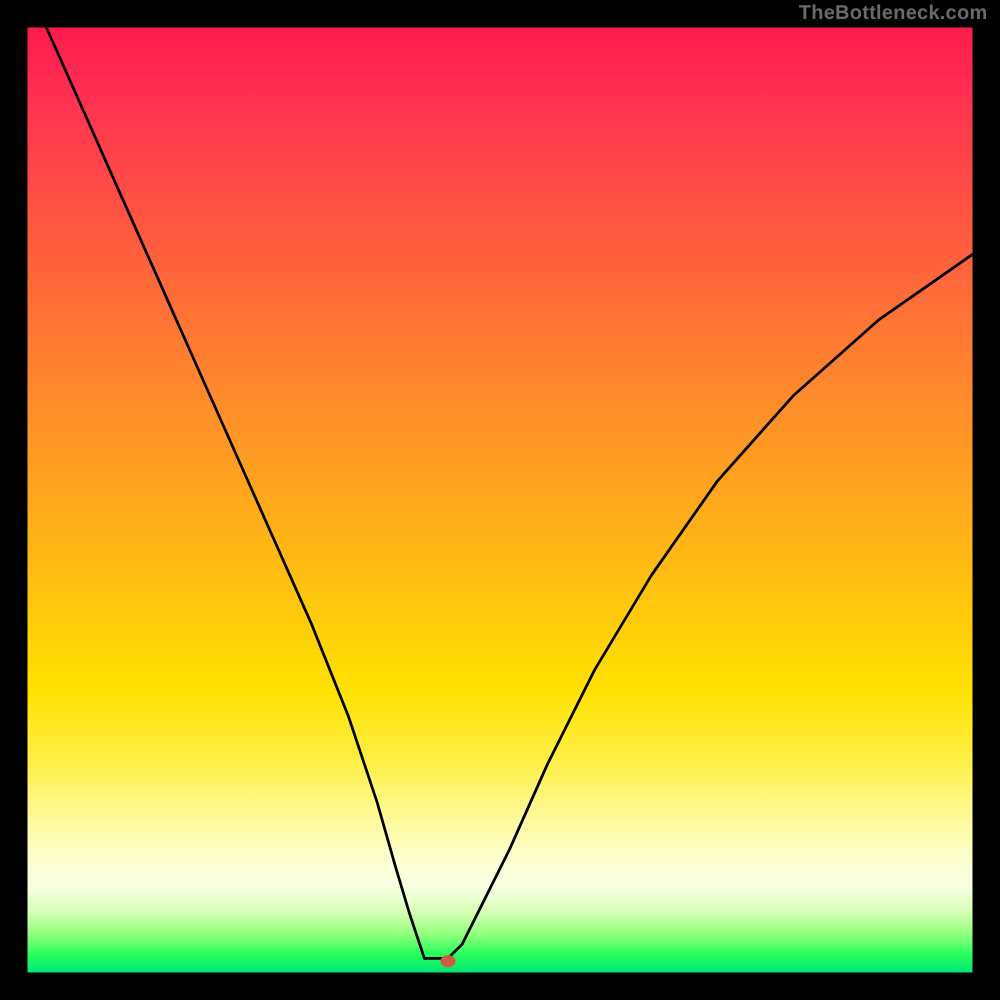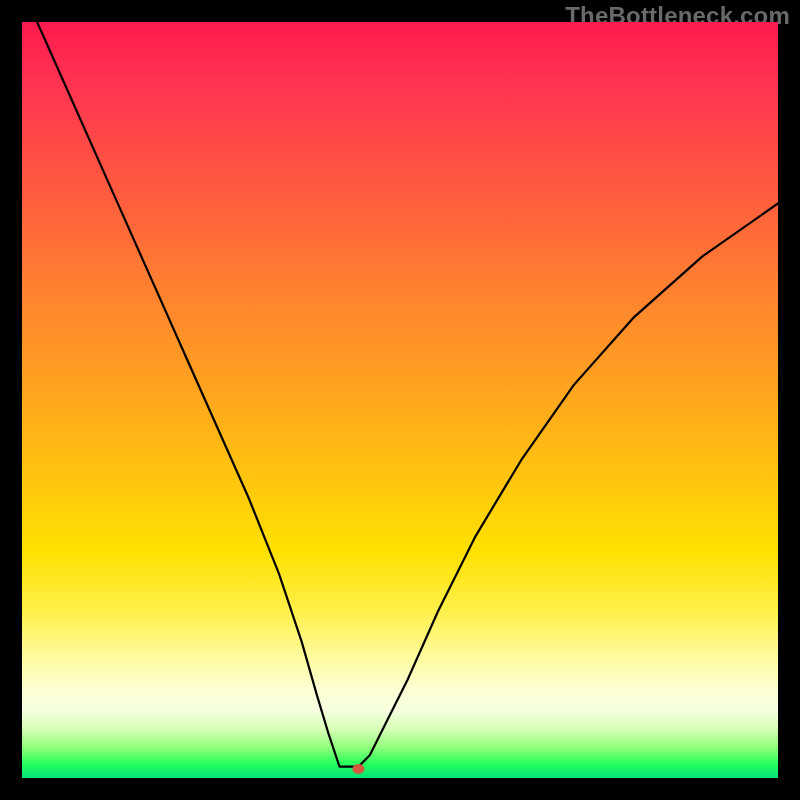--- a/index.html
+++ b/index.html
@@ -15,21 +15,21 @@
     position: relative;
     width: 800px;
     height: 800px;
     background: #000;
   }
   .watermark {
     position: absolute;
     top: 2px;
     right: 10px;
     color: #6a6a6a;
-    font-size: 24px;
+    font-size: 16px;
     font-weight: 600;
     letter-spacing: 0.2px;
     user-select: none;
   }
   .plot-area {
     position: absolute;
     left: 22px;
     top: 22px;
     width: 756px;
     height: 756px;

